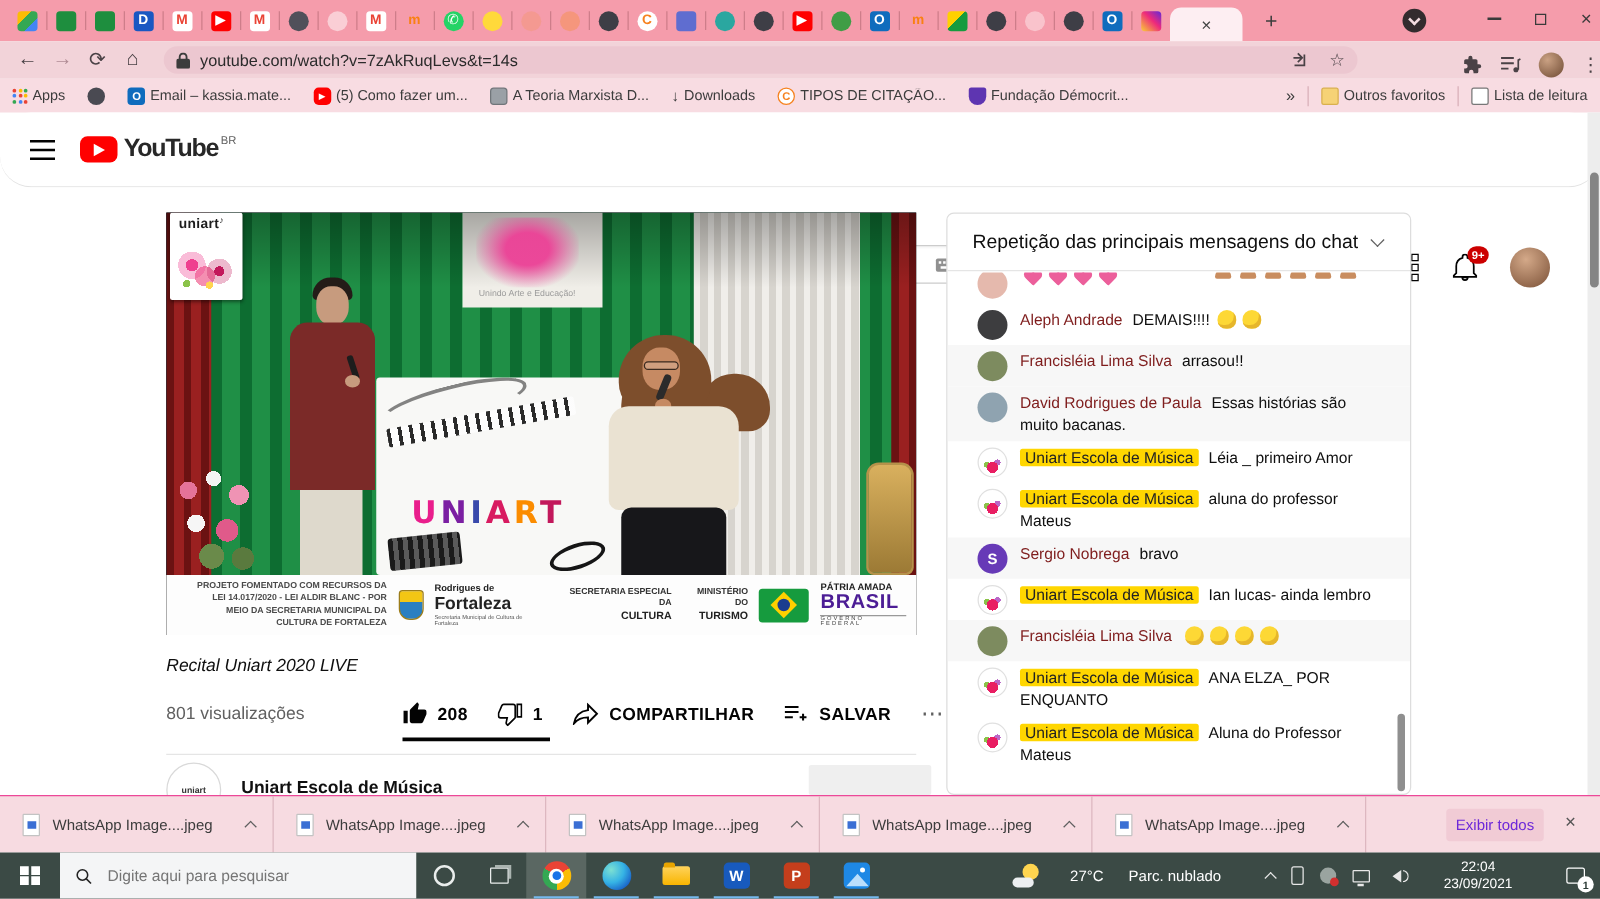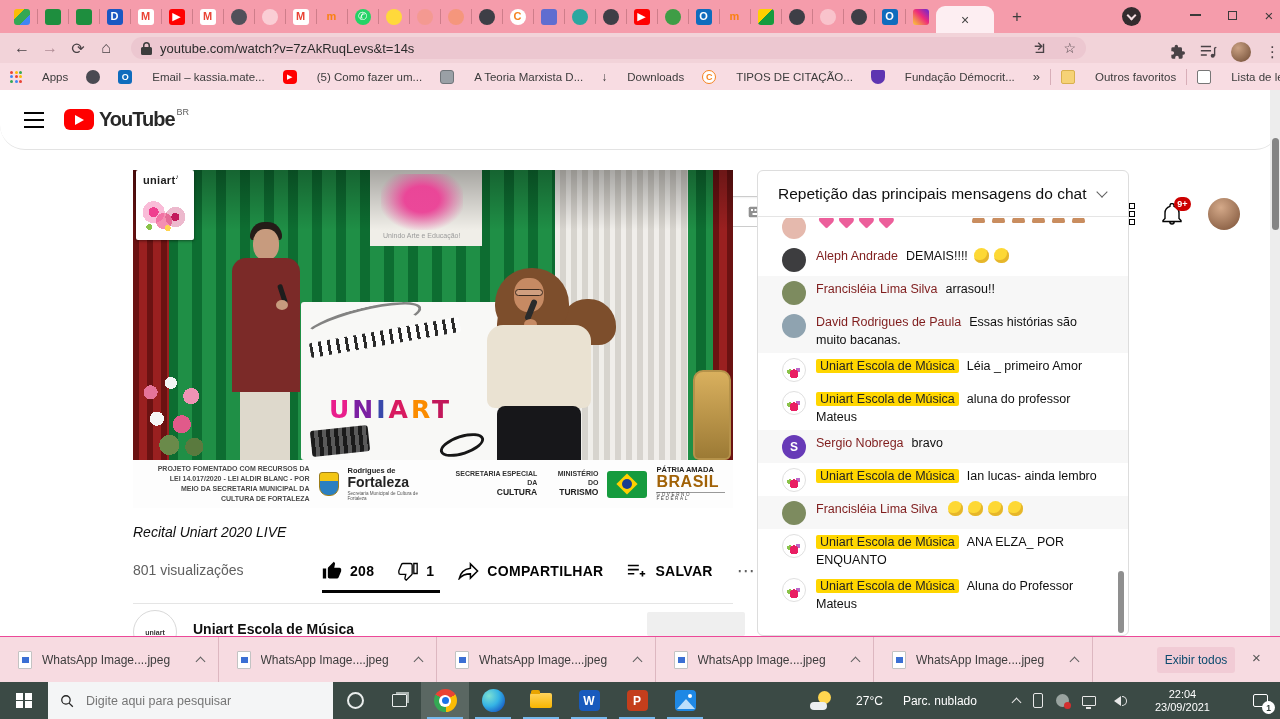--- a/index.html
+++ b/index.html
@@ -37,21 +37,21 @@
   .urlpill{position:absolute;left:131px;top:4px;width:955px;height:22px;border-radius:11px;background:#ecc7d0;
       display:flex;align-items:center;padding:0 10px;}
   .urltxt{font-size:13px;color:#2b2b2b;margin-left:8px;white-space:nowrap;}
   .tb-right{position:absolute;right:8px;top:0;height:30px;display:flex;align-items:center;gap:14px;}
   .avatar-s{width:20px;height:20px;border-radius:50%;background:radial-gradient(circle at 35% 30%,#caa183,#6e4a33);}
   .dots-v{color:#4a4246;font-size:15px;}
 
   
   .bmbar{position:absolute;left:0;top:63px;width:1280px;height:27px;background:var(--pink-bm,#f8dce2);
       display:flex;align-items:center;padding:0 10px;font-size:11.5px;color:#3c3c3c;}
-  .bm{display:flex;align-items:center;gap:20px;margin-right:18px;cursor:pointer;white-space:nowrap;}
+  .bm{display:flex;align-items:center;gap:4px;margin-right:18px;cursor:pointer;white-space:nowrap;}
   .bm-label{max-width:118px;overflow:hidden;text-overflow:ellipsis;}
   .appsgrid{display:grid;grid-template-columns:3px 3px 3px;grid-gap:1.5px;}
   .appsgrid i{width:3px;height:3px;border-radius:50%;display:block;}
   .bi{width:14px;height:14px;border-radius:3px;display:flex;align-items:center;justify-content:center;font-size:9px;font-weight:700;}
   .bi-globe{border-radius:50%;background:#4a4a52;}
   .bi-outlook{background:#0f6cbd;color:#fff;}
   .bi-youtube{background:#ff0000;color:#fff;border-radius:4px;font-size:7px;}
   .bi-image{background:#9aa0a6;border:1px solid #70757a;}
   .bi-citation{border-radius:50%;background:#fff;color:#f6821f;border:1px solid #f6821f;}
   .bi-shield{background:#5e35b1;border-radius:2px 2px 7px 7px;}
@@ -149,21 +149,21 @@
   .pf-big{font-size:14px;font-weight:800;color:#222;line-height:1.05;}
   .pf-sub{font-size:4.6px;color:#555;margin-top:1px;}
   .sec{font-size:7px;color:#333;text-align:right;font-weight:600;line-height:1.25;margin-left:auto;}
   .sec .big{font-size:8.5px;font-weight:800;color:#222;}
   .sec2{margin-left:0;}
   .flag{width:40px;height:27px;background:#169b3e;border-radius:3px;position:relative;flex:none;}
   .flag .di{position:absolute;left:50%;top:50%;width:15px;height:15px;background:#ffd000;transform:translate(-50%,-50%) rotate(45deg);}
   .flag .ci{position:absolute;left:50%;top:50%;width:10px;height:10px;border-radius:50%;background:#1b3d8f;transform:translate(-50%,-50%);}
   .pat{line-height:1.05;}
   .pat-top{font-size:7.5px;font-weight:800;color:#222;}
-  .pat-big{font-size:16px;font-weight:900;color:#a16207;letter-spacing:.5px;}
+  .pat-big{font-size:16px;font-weight:900;color:#4c1d95;letter-spacing:.5px;}
   .pat-sub{font-size:4.6px;color:#444;letter-spacing:1.6px;border-top:.5px solid #999;margin-top:1px;}
 
   
   .v-title{position:absolute;left:133px;top:524px;font-size:14px;color:#0f0f0f;font-style:italic;}
   .v-views{position:absolute;left:133px;top:562px;font-size:14px;color:#606060;}
   .actions{position:absolute;left:322px;top:556px;height:30px;display:flex;align-items:center;gap:24px;color:#030303;}
   .act{display:flex;align-items:center;gap:8px;font-size:14px;font-weight:600;letter-spacing:.3px;cursor:pointer;}
   .more-dots{font-size:18px;color:#606060;letter-spacing:2px;cursor:pointer;}
   .ratio-bar{position:absolute;left:322px;top:590px;width:118px;height:2.5px;background:#030303;}
   .vdivider{position:absolute;left:133px;top:603px;width:600px;height:1px;background:#e5e5e5;}
@@ -201,21 +201,21 @@
   .chat-thumb{position:absolute;right:4px;bottom:2px;width:6px;height:62px;background:#8f8f8f;border-radius:3px;}
 
   
   .dlbar{position:absolute;left:0;top:636px;width:1280px;height:46px;background:var(--pink-dl,#f7dbe1);border-top:1px solid #ec4899;z-index:6;display:flex;}
   .chip{width:218.5px;height:100%;display:flex;align-items:center;padding:0 14px 0 18px;border-right:1px solid #ddb7c0;cursor:pointer;}
   .pageic{width:14px;height:18px;background:#fff;border:1px solid #c3c3c3;border-radius:1px;position:relative;flex:none;}
   .pageic::after{content:"";position:absolute;left:3px;top:5px;width:7px;height:6px;background:#3b6fd4;}
   .chip-label{font-size:12px;color:#3c3c3c;margin:0 10px;flex:1;white-space:nowrap;overflow:hidden;}
   .chip-chv{width:7px;height:7px;border-left:1.8px solid #5f5f5f;border-top:1.8px solid #5f5f5f;transform:rotate(45deg);margin-top:3px;flex:none;}
   .showall{position:absolute;left:1157px;top:10px;width:78px;height:26px;background:#f1cbd5;border-radius:3px;
-      display:flex;align-items:center;justify-content:center;font-size:12px;color:#0c4a6e;cursor:pointer;}
+      display:flex;align-items:center;justify-content:center;font-size:12px;color:#6d28d9;cursor:pointer;}
   .dlclose{position:absolute;left:1252px;top:12px;font-size:15px;color:#555;cursor:pointer;}
 
   
   .taskbar{position:absolute;left:0;top:682px;width:1280px;height:37px;background:var(--tb,#3b4a45);z-index:7;display:flex;align-items:stretch;color:#fff;}
   .tb-slot{width:48px;display:flex;align-items:center;justify-content:center;cursor:pointer;position:relative;}
   .win{display:grid;grid-template-columns:7px 7px;grid-gap:1.5px;}
   .win i{width:7px;height:7px;background:#fff;display:block;}
   .tb-search{width:285px;background:#f4f5f6;display:flex;align-items:center;gap:10px;padding:0 12px;cursor:text;}
   .tb-search input{border:0;outline:0;background:transparent;font-size:12.5px;color:#1f1f1f;flex:1;font-family:inherit;}
   .cortana{width:17px;height:17px;border-radius:50%;border:2px solid #e9edec;}

